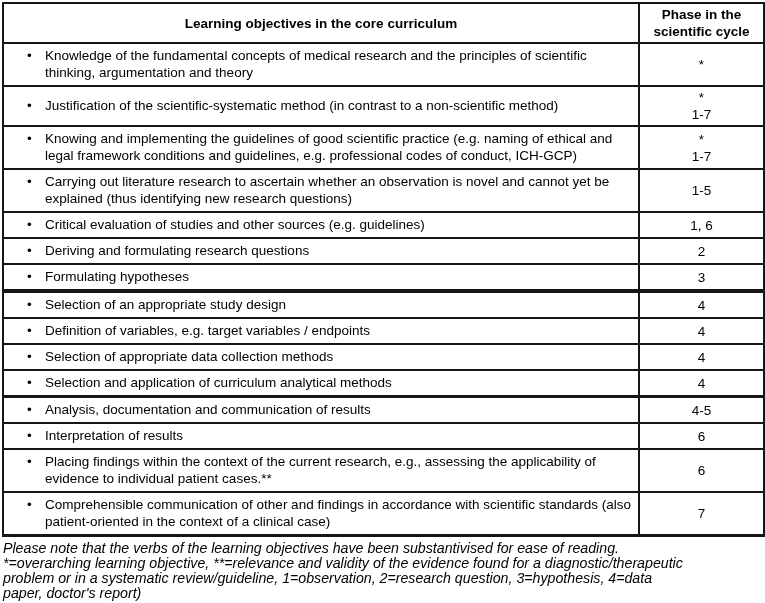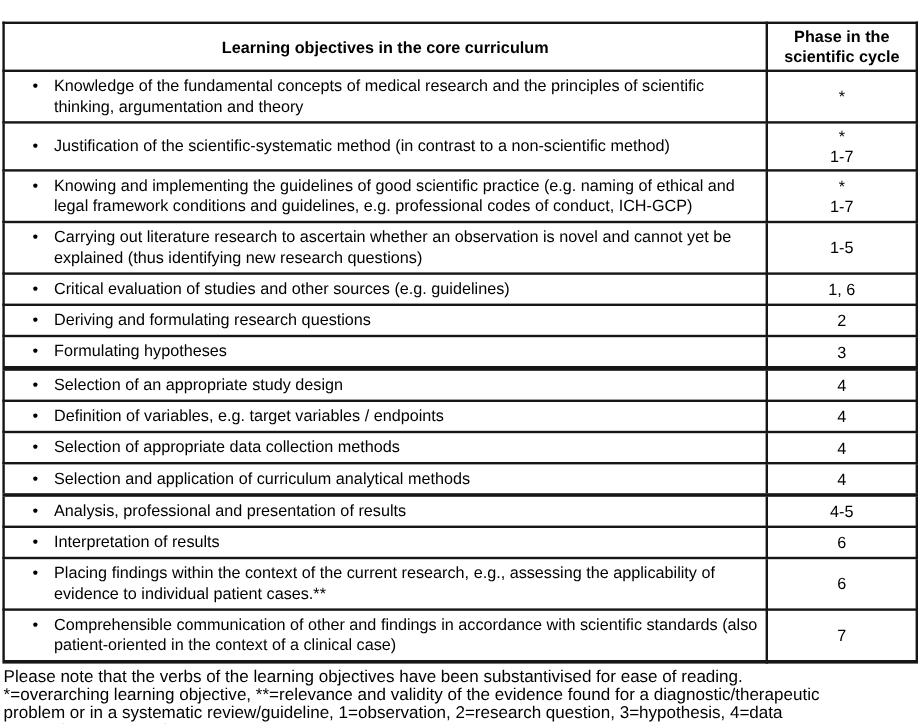--- a/index.html
+++ b/index.html
@@ -13,21 +13,20 @@
     overflow: hidden;
   }
   .page { padding: 2px 2px 0 2px; }
 
   table.curriculum {
     border-collapse: collapse;
     table-layout: fixed;
     width: 761px;
     border: 2px solid #161616;
     border-bottom-width: 3px;
-    margin-top: 16px;
   }
   col.obj-col   { width: 636px; }
   col.phase-col { width: 125px; }
 
   th, td { border: 2px solid #161616; }
 
   th {
     font-size: 13.5px;
     line-height: 17px;
     font-weight: bold;
@@ -58,21 +57,21 @@
   .phase-line { display: block; }
 
   tr.sep-heavy td { border-bottom-width: 4px; }
   tr.sep-thick td { border-bottom-width: 3px; }
 
   .footnote {
     margin: 4px 1px 0 1px;
     font-size: 14.2px;
     line-height: 15px;
   }
-  .footnote-line { display: block; white-space: nowrap; }
+  .footnote-line { display: block; white-space: nowrap; font-style: italic; }
 </style>
 </head>
 <body>
 
 <div class="page">
   <table class="curriculum">
     <colgroup>
       <col class="obj-col">
       <col class="phase-col">
     </colgroup>
@@ -206,21 +205,21 @@
             </div>
           </td>
           <td class="phase-cell">
             <div class="phase-line">4</div>
           </td>
         </tr>
         <tr>
           <td class="obj-cell">
             <div class="obj-inner">
               <span class="bullet">•</span>
-              <span class="obj-text">Analysis, professional and presentation of results</span>
+              <span class="obj-text">Analysis, documentation and communication of results</span>
             </div>
           </td>
           <td class="phase-cell">
             <div class="phase-line">4-5</div>
           </td>
         </tr>
         <tr>
           <td class="obj-cell">
             <div class="obj-inner">
               <span class="bullet">•</span>

